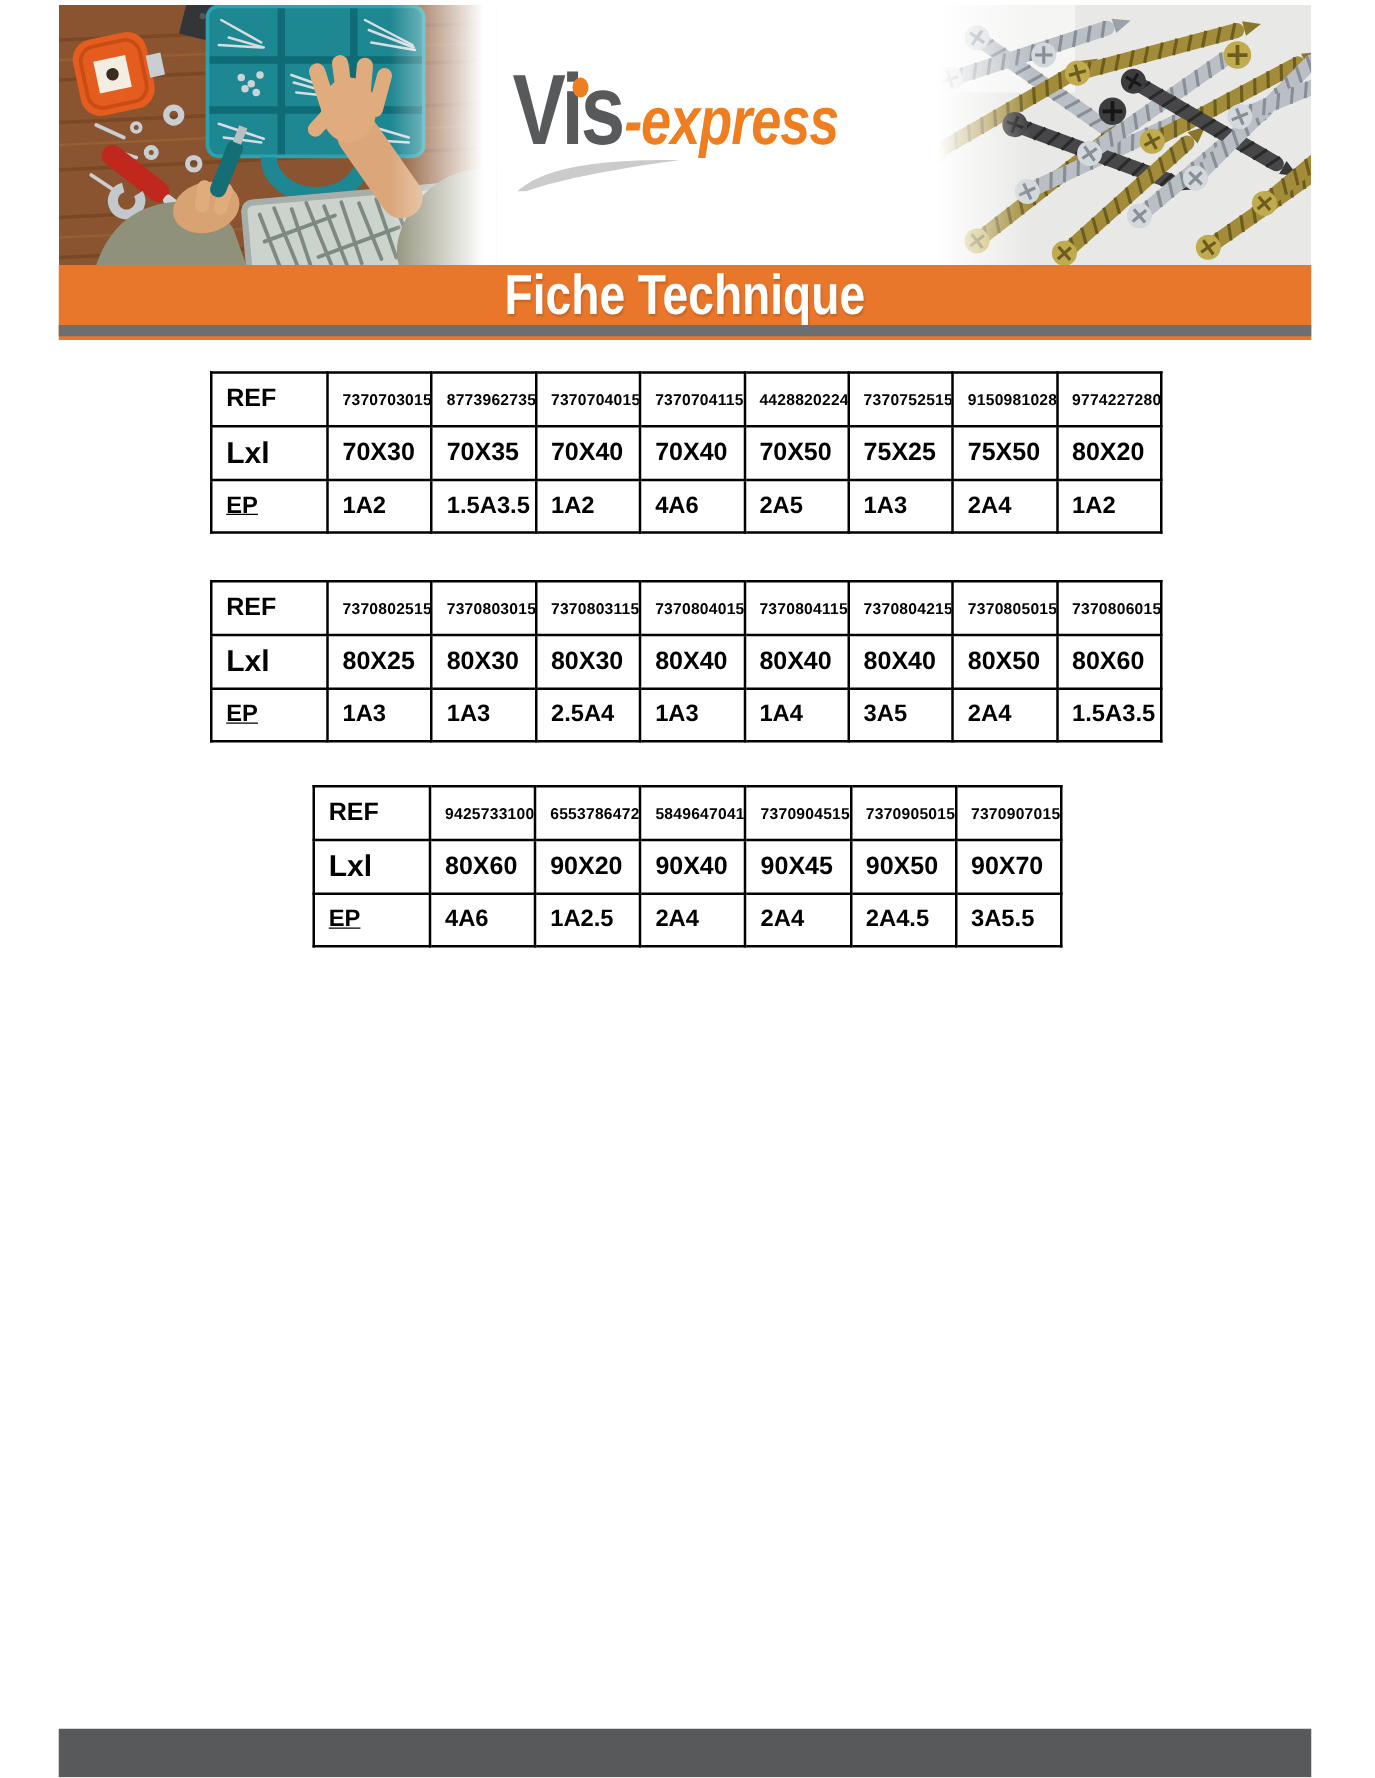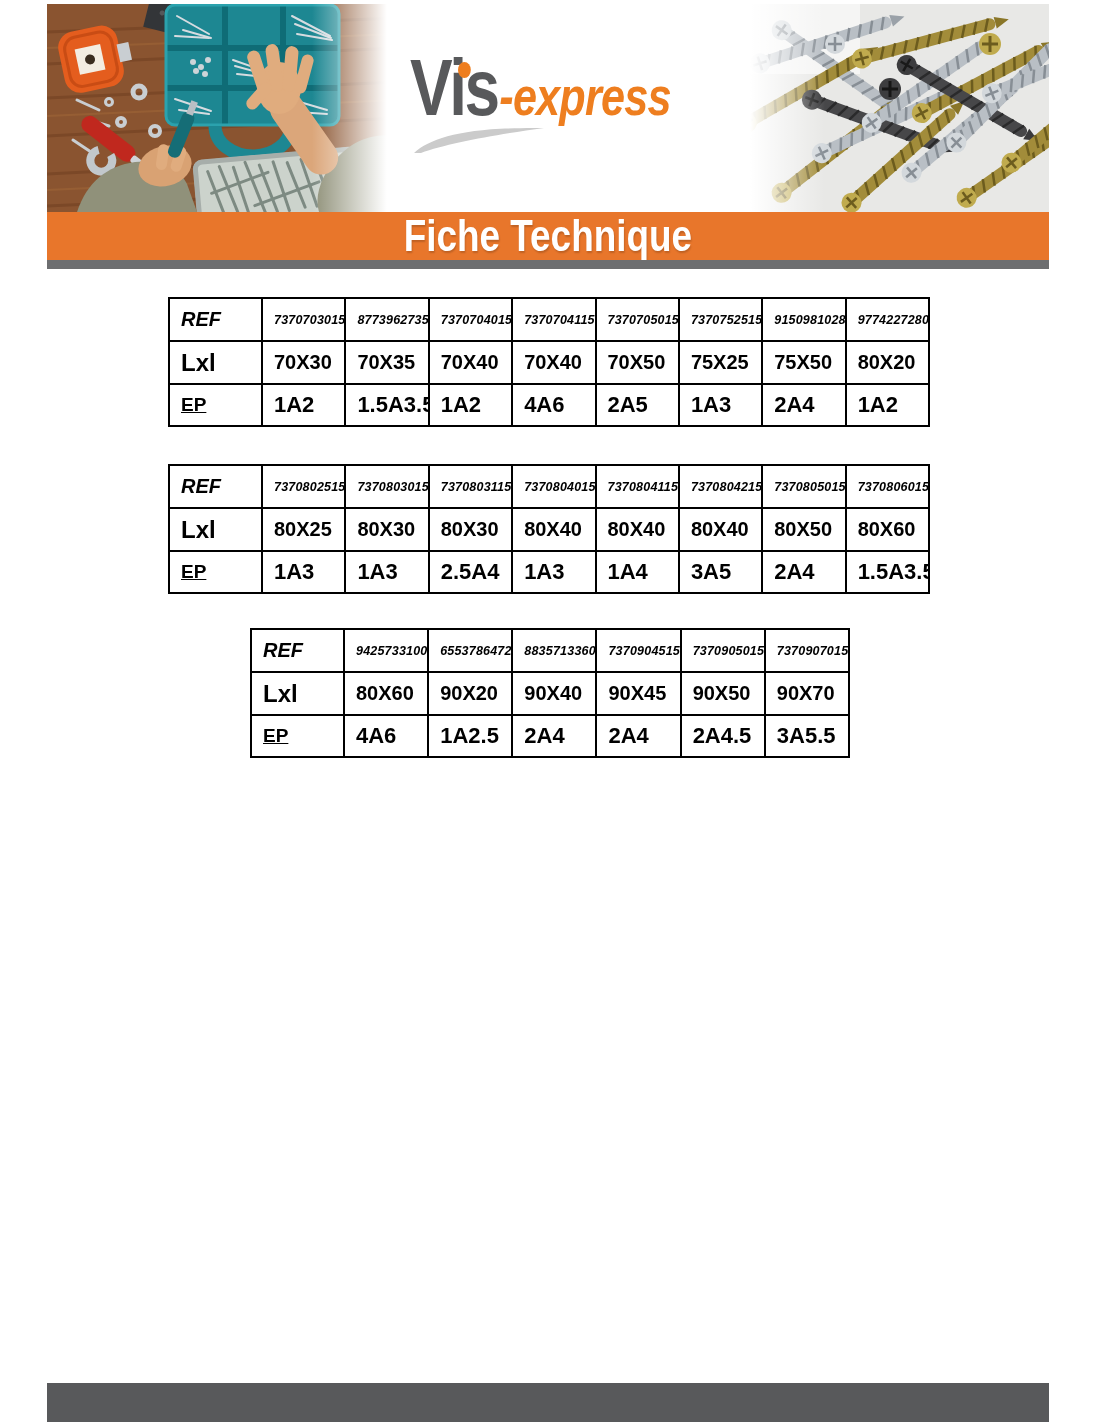--- a/index.html
+++ b/index.html
@@ -22,41 +22,41 @@
   .logo { position:absolute; left:363px; top:44px; width:300px; height:130px;text-align:right; }
   .logo-row { position:relative; display:flex; align-items:baseline; line-height:1;
     transform:scaleX(0.80); transform-origin:left; white-space:nowrap; }
   .logo-vis { font-size:80px; font-weight:bold; letter-spacing:-3px; color:#58595b; }
   .logo-express { font-size:54px; font-weight:bold; font-style:italic;
     letter-spacing:-1px; color:#ee7e1f; margin-left:2px; }
   .logo-dot { position:absolute; left:60px; top:14px; width:16px; height:16px;
     border-radius:50%; background:#ee7e1f; }
   .swoosh { position:absolute; left:2px; top:76px; }
   
-  .banner { position:absolute; left:47px; top:212px; width:1002px; height:48px;
+  .banner { position:absolute; left:47px; top:212px; width:1002px; height:60px;
     background:#e8762b; text-align:center; }
   .banner-text { display:inline-block; font-size:45px; font-weight:bold; color:#ffffff;
     line-height:48px; letter-spacing:0; transform:scaleX(0.82);
     text-shadow:1px 2px 2px rgba(0,0,0,0.18); white-space:nowrap; }
   .divider-bar { position:absolute; left:47px; top:260px; width:1002px; height:9px;
     background:#6d6e70; }
   
   table.spec { position:absolute; border-collapse:collapse; table-layout:fixed;
     background:#ffffff; }
   table.spec td { border:2px solid #000000; font-weight:bold; color:#000000;
     padding:0 2px 0 11px; vertical-align:middle; overflow:hidden; white-space:nowrap; }
   .t1, .t2 { left:168px; width:762px; }
   .t1 { top:297px; } .t2 { top:464px; }
   .t3 { left:250px; top:628px; width:600px; }
   table.spec td.lbl { width:78px; }
-  tr.r0 td { height:41px; font-size:12.5px; letter-spacing:0.2px;font-style:italic; }
+  tr.r0 td { height:41px; font-size:12.5px; letter-spacing:0.2px; }
   tr.r0 td.lbl { font-size:20px; letter-spacing:0; }
   tr.r1 td { height:41px; font-size:20px; }
   tr.r1 td.lbl { font-size:24px; }
-  tr.r2 td { height:40px; font-size:22px; }
+  tr.r2 td { height:40px; font-size:19px; }
   tr.r2 td.lbl { font-size:19px;text-decoration:underline; }
   
   .footer { position:absolute; left:47px; top:1383px; width:1002px; height:39px;
     background:#58595b; }
 </style>
 </head>
 <body>
 
 <div class="page">
 
@@ -263,21 +263,21 @@
   <div class="divider-bar"></div>
 
   <table class="spec t1">
       <tbody>
         <tr class="r0">
           <td class="lbl">REF</td>
           <td>7370703015</td>
           <td>8773962735</td>
           <td>7370704015</td>
           <td>7370704115</td>
-          <td>7370705015</td>
+          <td>4428820224</td>
           <td>7370752515</td>
           <td>9150981028</td>
           <td>9774227280</td>
         </tr>
         <tr class="r1">
           <td class="lbl">Lxl</td>
           <td>70X30</td>
           <td>70X35</td>
           <td>70X40</td>
           <td>70X40</td>
@@ -335,21 +335,21 @@
           <td>1.5A3.5</td>
         </tr>
       </tbody>
     </table>
   <table class="spec t3">
       <tbody>
         <tr class="r0">
           <td class="lbl">REF</td>
           <td>9425733100</td>
           <td>6553786472</td>
-          <td>8835713360</td>
+          <td>5849647041</td>
           <td>7370904515</td>
           <td>7370905015</td>
           <td>7370907015</td>
         </tr>
         <tr class="r1">
           <td class="lbl">Lxl</td>
           <td>80X60</td>
           <td>90X20</td>
           <td>90X40</td>
           <td>90X45</td>

